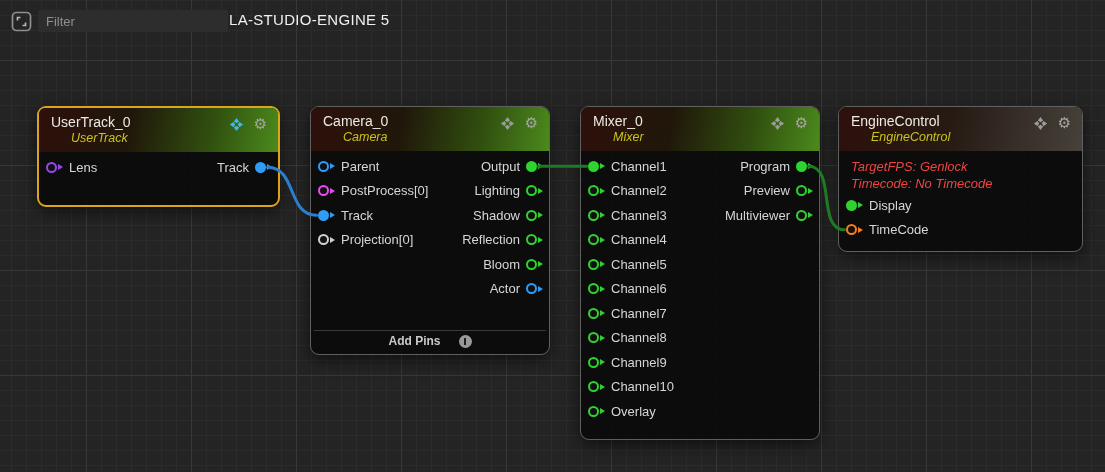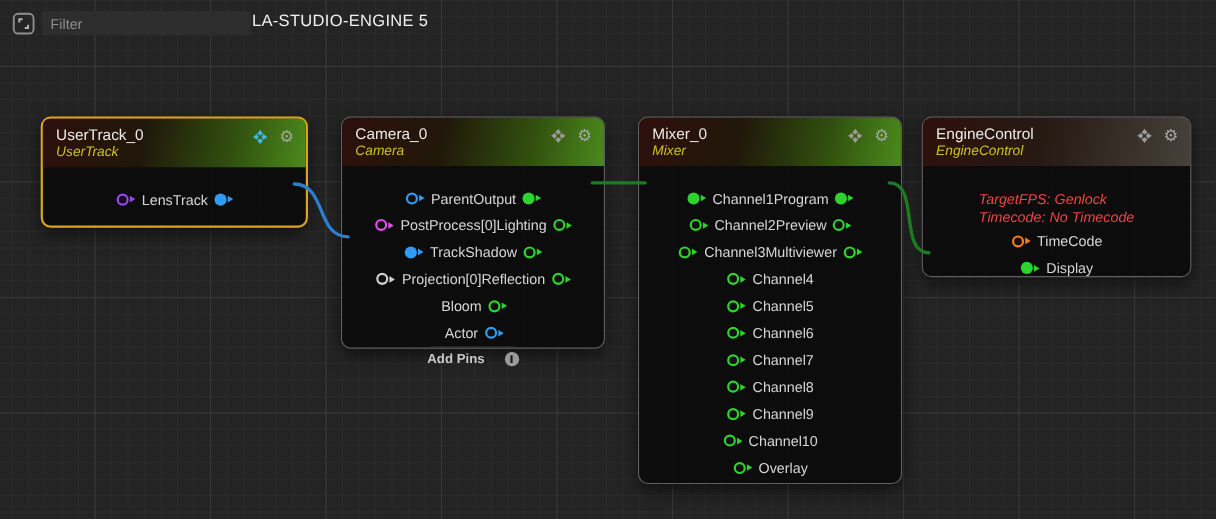--- a/index.html
+++ b/index.html
@@ -28,26 +28,26 @@
   
   .node{position:absolute;display:flex;flex-direction:column;
     background:rgba(12,12,12,.95);border:1px solid #5f5f5f;border-radius:9px;
     box-shadow:0 5px 16px rgba(0,0,0,.55);z-index:5;}
   .node.selected{border:2px solid #dba41b;}
   .head{position:relative;height:44px;padding:6px 12px 0;border-radius:8px 8px 0 0;flex:none;}
   .node.selected .head{border-radius:6px 6px 0 0;}
   .head.green{background:linear-gradient(100deg,#2e100b 0%,#20170a 38%,#31500f 72%,#4b8a1c 100%);}
   .head.warm-gray{background:linear-gradient(100deg,#2e100b 0%,#261a13 45%,#46413a 100%);}
   .title{color:#eceae6;font-size:14px;line-height:1.2;}
-  .subtitle{color:#c9c41d;font-size:12.5px;font-style:italic;line-height:1.25;}
+  .subtitle{color:#c9c41d;font-size:12.5px;font-style:italic;line-height:1.25;margin-left:20px;}
   .icons{position:absolute;top:9px;right:10px;display:flex;gap:9px;align-items:center;}
   .icon-btn{display:inline-flex;align-items:center;justify-content:center;cursor:pointer;
     width:15px;height:15px;}
   .gear-glyph{font-size:15px;line-height:15px;color:#a6a6a0;font-family:"DejaVu Sans",sans-serif;}
-  .body{flex:1;display:flex;flex-direction:column;padding-top:17px;align-items:center;}
+  .body{flex:1;display:flex;flex-direction:column;padding-top:3px;}
   .info{padding:5px 12px 1px;color:#ef4444;font-size:13px;font-style:italic;line-height:1.27;}
   .row{height:24.5px;flex:none;display:flex;align-items:center;justify-content:space-between;
     padding:0 6px 0 7px;}
   .pin{display:flex;align-items:center;cursor:crosshair;}
   .dot{width:11px;height:11px;border-radius:50%;flex:none;}
   .dot.hollow{border:2.5px solid;background:#101010;}
   .nub{width:0;height:0;border-top:3px solid transparent;border-bottom:3px solid transparent;
     border-left:5px solid;margin-left:1px;flex:none;}
   .plabel{color:#d6d6d6;font-size:13px;white-space:nowrap;}
   .pin.in .plabel{margin-left:6px;}
@@ -106,21 +106,21 @@
               <span class="plabel">Lens</span>
             </span>
             <span class="pin out">
               <span class="plabel">Track</span>
               <span class="dot" style="background: rgb(47, 157, 245);"></span>
               <span class="nub" style="border-left-color: rgb(47, 157, 245);"></span>
             </span>
           </div>
         </div>
       </div>
-      <div class="node" style="left: 310px; top: 106px; width: 240px; height: 211px;">
+      <div class="node" style="left: 310px; top: 106px; width: 240px; height: 249px;">
         <div class="head green">
           <div class="title">Camera_0</div>
           <div class="subtitle">Camera</div>
           <div class="icons">
             <span class="icon-btn">
               <svg width="15" height="15" viewBox="0 0 16 16">
                 <g fill="#9b9b9b">
                   <path d="M8 1 L10.8 4.8 L8 6.6 L5.2 4.8 Z"></path>
                   <path d="M8 1 L10.8 4.8 L8 6.6 L5.2 4.8 Z" transform="rotate(90 8 8)"></path>
                   <path d="M8 1 L10.8 4.8 L8 6.6 L5.2 4.8 Z" transform="rotate(180 8 8)"></path>
@@ -342,30 +342,30 @@
             </span>
           </div>
         </div>
         <div class="body">
           <div class="info">
             <div class="info-line">TargetFPS: Genlock</div>
             <div class="info-line">Timecode: No Timecode</div>
           </div>
           <div class="row">
             <span class="pin in">
+              <span class="dot" style="background: rgb(47, 211, 47);"></span>
+              <span class="nub" style="border-left-color: rgb(47, 211, 47);"></span>
+              <span class="plabel">Display</span>
+            </span>
+          </div>
+          <div class="row">
+            <span class="pin in">
               <span class="dot hollow" style="border-color: rgb(255, 122, 26);"></span>
               <span class="nub" style="border-left-color: rgb(255, 122, 26);"></span>
               <span class="plabel">TimeCode</span>
-            </span>
-          </div>
-          <div class="row">
-            <span class="pin in">
-              <span class="dot" style="background: rgb(47, 211, 47);"></span>
-              <span class="nub" style="border-left-color: rgb(47, 211, 47);"></span>
-              <span class="plabel">Display</span>
             </span>
           </div>
         </div>
       </div>
     </div>
   <svg id="wires">
       <path d="M267.5 167.25 C296.9 167.25, 287.1 215.25, 316.5 215.25" fill="none" stroke="#2b7ed0" stroke-width="3" stroke-linecap="round"></path>
       <path d="M538.5 166.25 C567.3 166.25, 557.7 166.25, 586.5 166.25" fill="none" stroke="#1f7a24" stroke-width="3" stroke-linecap="round"></path>
       <path d="M808.5 166.25 C836.5 166.25, 816.5 229.75, 844.5 229.75" fill="none" stroke="#1f7a24" stroke-width="3" stroke-linecap="round"></path>
     </svg>

